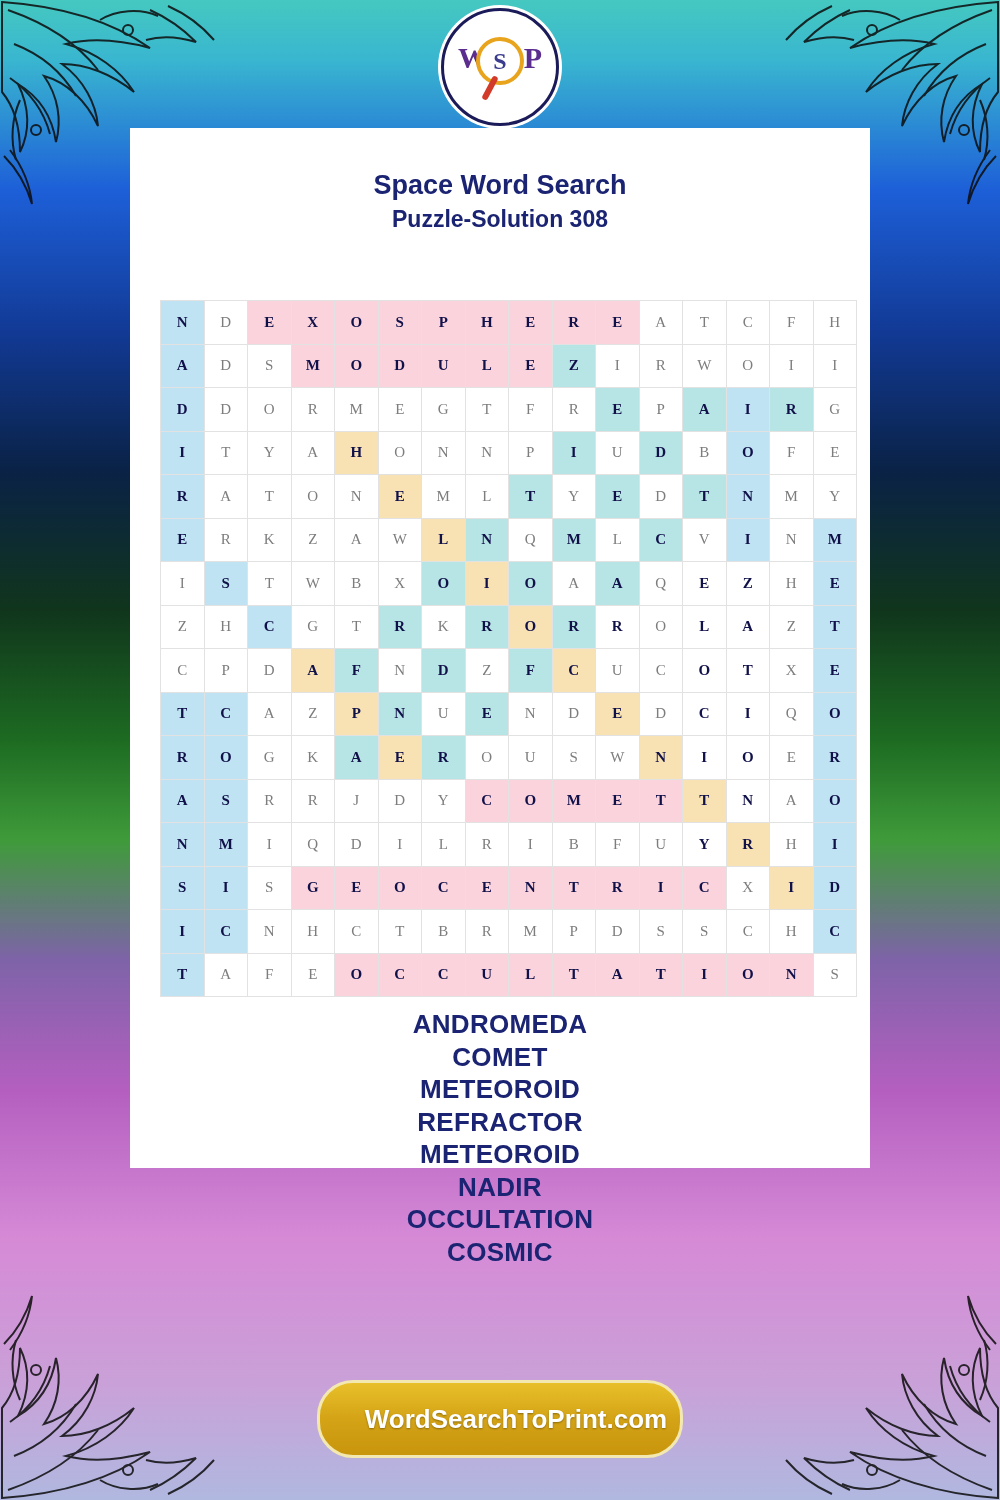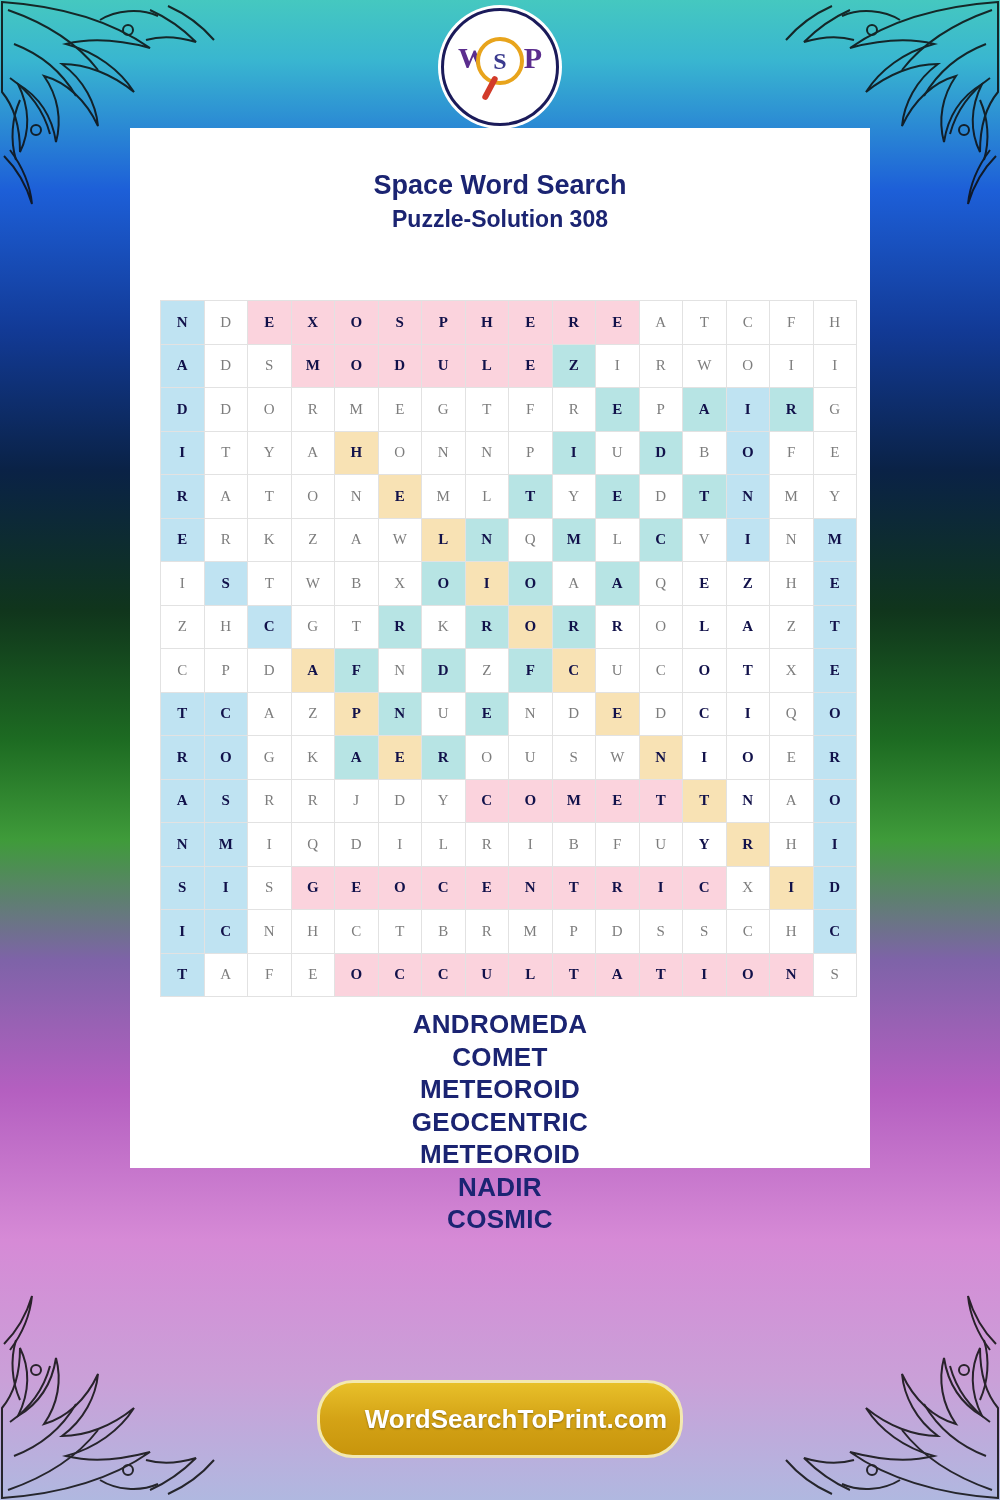--- a/index.html
+++ b/index.html
@@ -580,23 +580,24 @@
             </tr>
           </tbody>
       </table>
     </div>
 
     <div class="words">
       <div class="word-col" id="word-col-left">
           <div class="word">ANDROMEDA</div>
           <div class="word">COMET</div>
           <div class="word">METEOROID</div>
-          <div class="word">GEOCENTRIC</div>
+          <div class="word">REFRACTOR</div>
           <div class="word">METEOROID</div>
           <div class="word">NADIR</div>
+          <div class="word">OCCULTATION</div>
           <div class="word">COSMIC</div>
         </div>
     </div>
   </div>
 
   <div class="footer-btn">
     <span>WordSearchToPrint.com</span>
   </div>
 
 </div>

